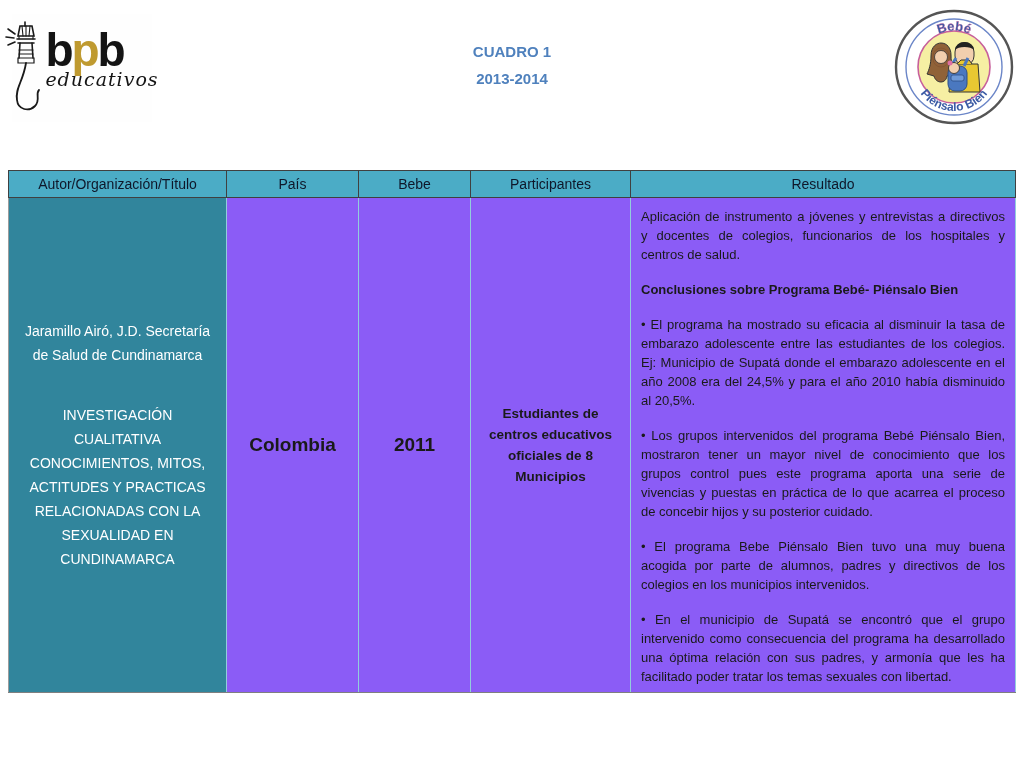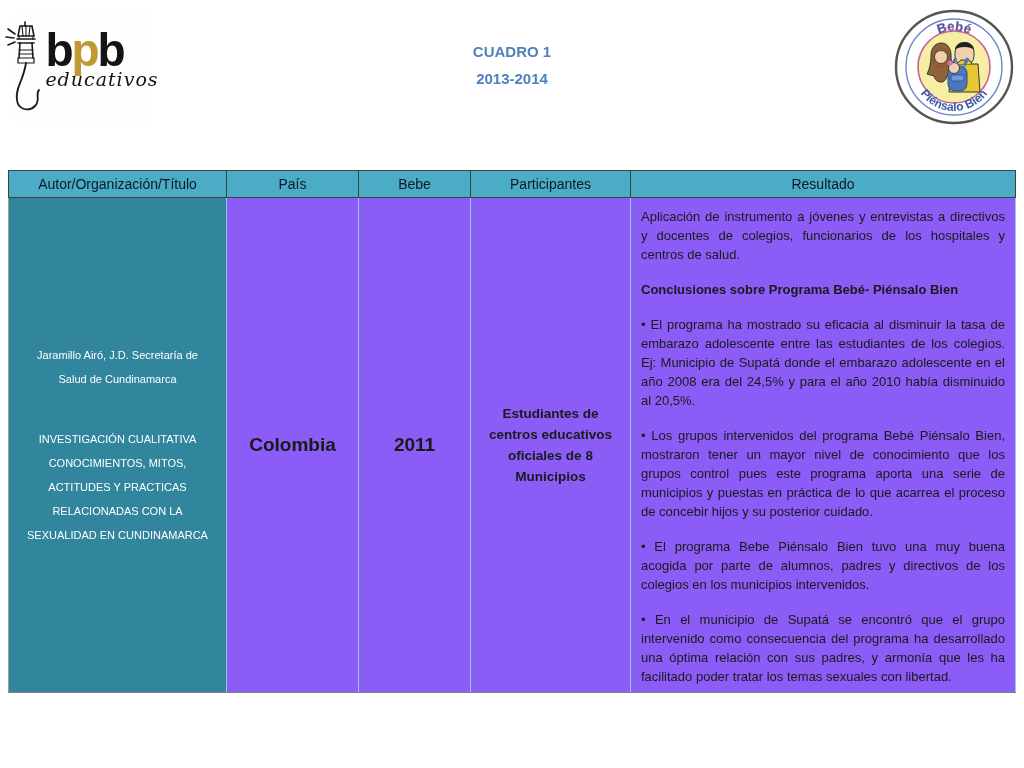--- a/index.html
+++ b/index.html
@@ -58,21 +58,21 @@
     border-top: 1.5px solid #404040;
     border-left: 1.5px solid #404040;
     border-bottom: 1px solid #404040;
   }
   .th:nth-child(5) { border-right: 1.5px solid #404040; }
 
   .td { background: #8b5cf6; overflow: hidden; }
   .td-autor {
     background: #31859c; color: #ffffff;
     display: flex; flex-direction: column; justify-content: center;
-    text-align: center; font-size: 11px; line-height: 24px;
+    text-align: center; font-size: 14px; line-height: 24px;
     padding: 10px 14px;
     border-left: 1px solid #9c9c9c;
   }
   .td-autor p + p { margin-top: 36px; }
 
   .td-center {
     display: flex; align-items: center; justify-content: center;
     text-align: center; font-weight: bold; font-size: 19px;
     border-left: 1px solid #92cddc;
     padding: 6px;
@@ -183,17 +183,17 @@
   </div>
 
   <div class="td td-center td-participantes">
     <span>Estudiantes de centros educativos  oficiales de 8 Municipios</span>
   </div>
 
   <div class="td td-resultado">
     <p>Aplicación de instrumento a jóvenes y entrevistas a directivos y docentes de colegios, funcionarios de los hospitales y centros de salud.</p>
     <p class="bold">Conclusiones sobre Programa Bebé- Piénsalo Bien</p>
     <p>• El programa ha mostrado su eficacia al disminuir la tasa de embarazo adolescente entre las estudiantes de los colegios. Ej: Municipio de Supatá donde el embarazo adolescente en el año 2008 era del 24,5% y para el año 2010 había disminuido al 20,5%.</p>
-    <p>• Los grupos intervenidos del programa Bebé Piénsalo Bien, mostraron tener un mayor nivel de conocimiento que los grupos control pues este programa aporta una serie de municipios y puestas en práctica de lo que acarrea el proceso de concebir hijos y su posterior cuidado.</p>
+    <p>• Los grupos intervenidos del programa Bebé Piénsalo Bien, mostraron tener un mayor nivel de conocimiento que los grupos control pues este programa aporta una serie de vivencias y puestas en práctica de lo que acarrea el proceso de concebir hijos y su posterior cuidado.</p>
     <p>• El programa Bebe Piénsalo Bien tuvo una muy buena acogida por parte de alumnos, padres y directivos de los colegios en los municipios intervenidos.</p>
     <p>• En el municipio de Supatá  se encontró  que el grupo intervenido como consecuencia del programa ha desarrollado una óptima relación con sus padres, y armonía que les ha facilitado poder tratar los temas sexuales con libertad.</p>
   </div>
 </div>
 
 </body></html>

